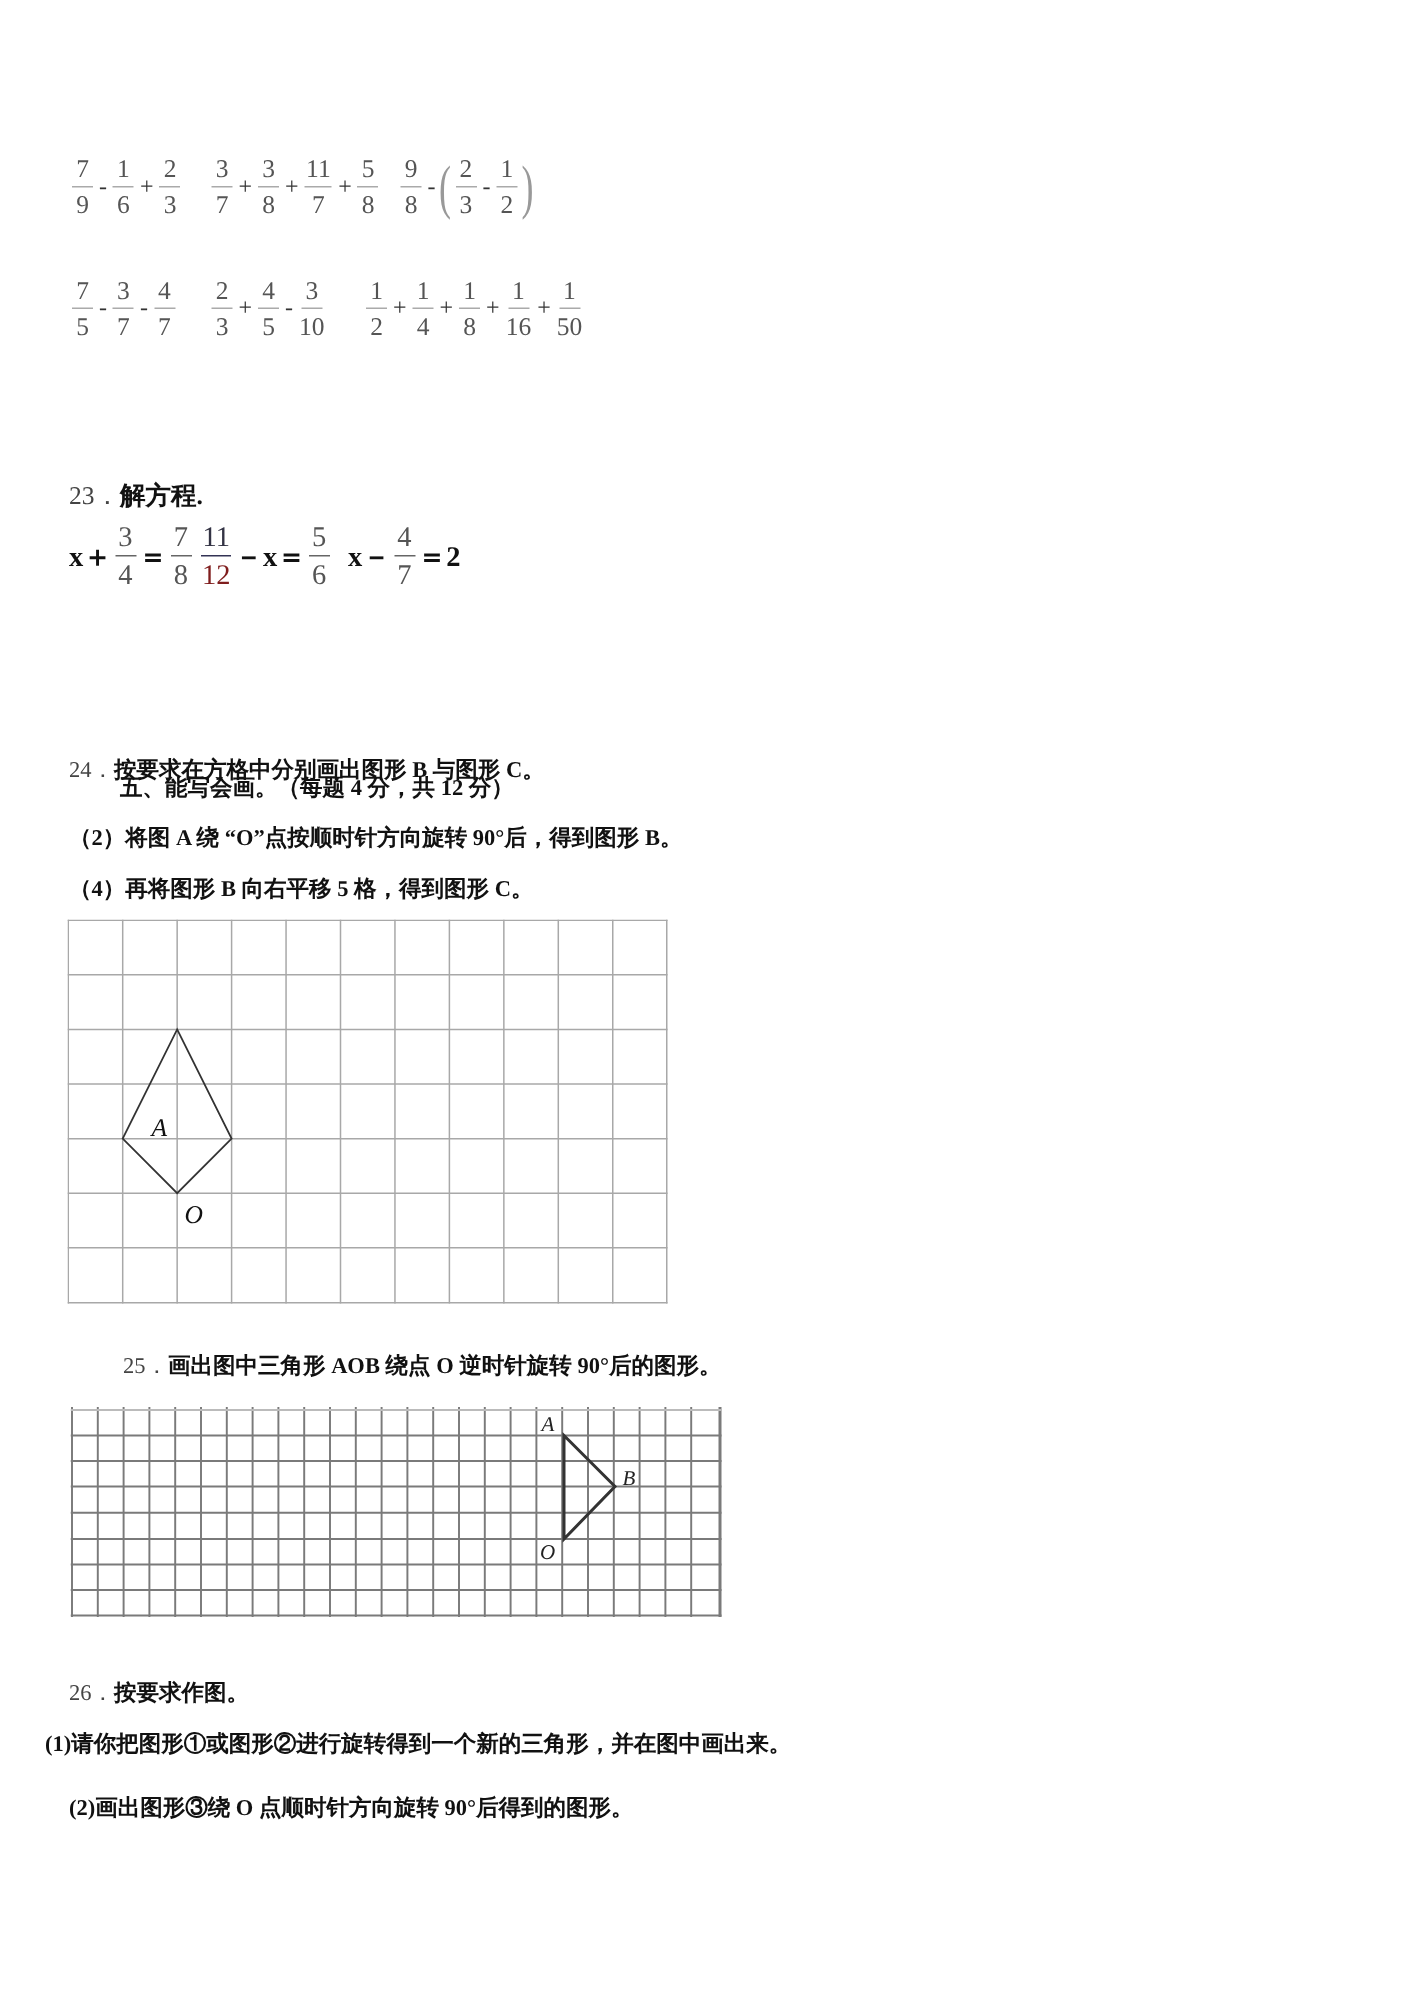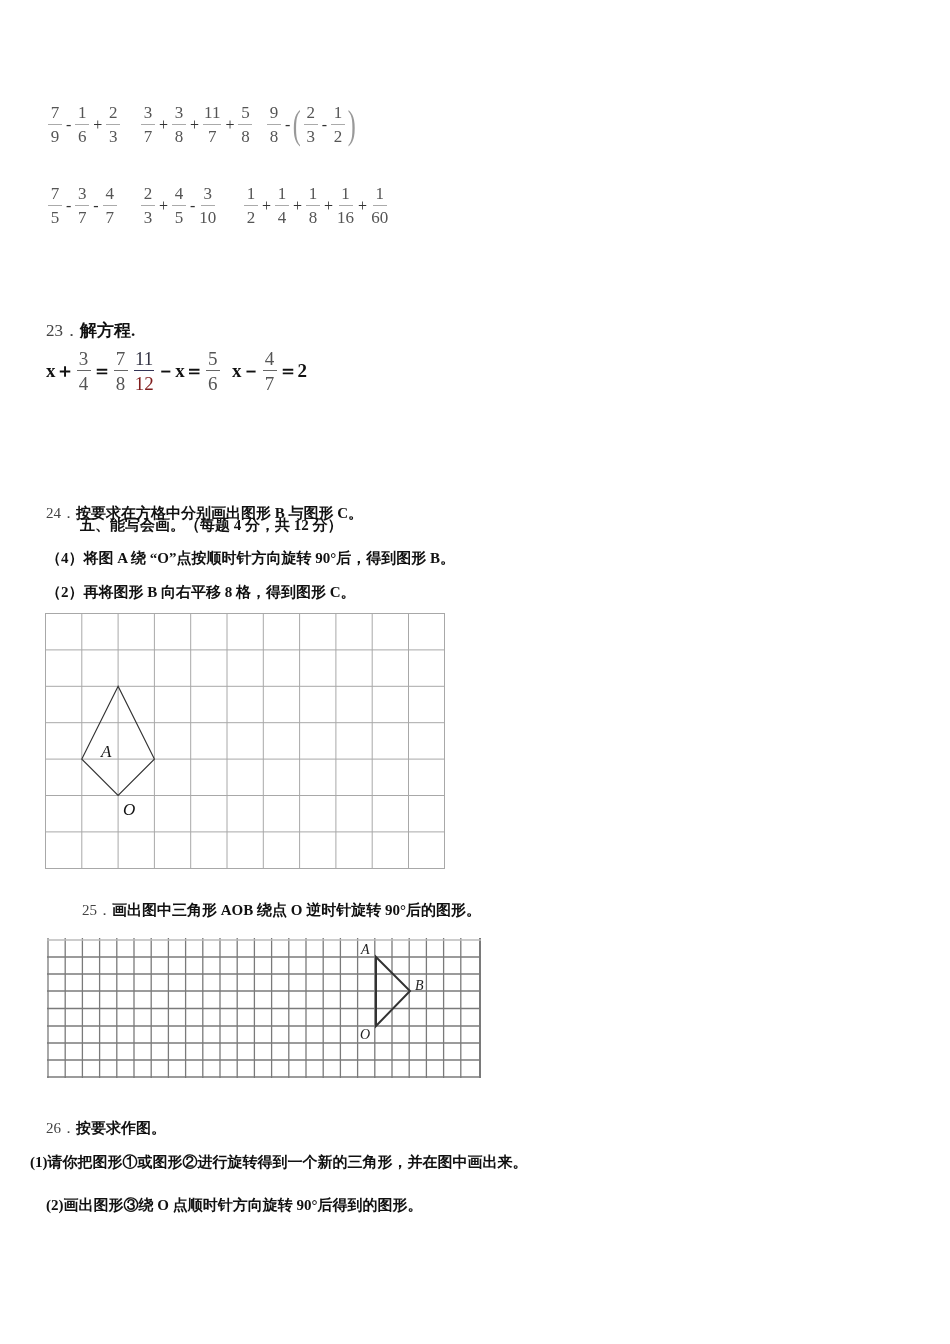--- a/index.html
+++ b/index.html
@@ -135,21 +135,21 @@
       <span class="den">8</span>
     </span>
   <span class="op">+</span>
   <span class="frac">
       <span class="num">1</span>
       <span class="den">16</span>
     </span>
   <span class="op">+</span>
   <span class="frac">
       <span class="num">1</span>
-      <span class="den">60</span>
+      <span class="den">50</span>
     </span>
 </div>
 
 <div class="line heading23" style="left:46px; top:319px;">
   <span class="qnum">23．</span><span>解方程.</span>
 </div>
 
 <div class="eq" style="left:46px; top:349px;">
   <span>x＋</span>
   <span class="frac">
@@ -182,22 +182,22 @@
       <span class="den">7</span>
     </span>
   <span>＝2</span>
 </div>
 
 <div class="line" style="left:46px; top:516px;margin-left:34px;">五、能写会画。（每题 4 分，共 12 分）</div>
 
 <div class="line" style="left:46px; top:504px;">
   <span class="qnum">24．</span><span>按要求在方格中分别画出图形 B 与图形 C。</span>
 </div>
-<div class="line" style="left:46px; top:549px;">（4）将图 A 绕 “O”点按顺时针方向旋转 90°后，得到图形 B。</div>
-<div class="line" style="left:46px; top:583px;">（2）再将图形 B 向右平移 8 格，得到图形 C。</div>
+<div class="line" style="left:46px; top:549px;">（2）将图 A 绕 “O”点按顺时针方向旋转 90°后，得到图形 B。</div>
+<div class="line" style="left:46px; top:583px;">（4）再将图形 B 向右平移 5 格，得到图形 C。</div>
 
 <svg class="abs" style="left:45px; top:613px;" width="401" height="257" viewBox="0 0 401 257">
   <g stroke="#a8a8a8" stroke-width="1" fill="none">
     <line x1="0.5" y1="0" x2="0.5" y2="256"></line>
     <line x1="36.8" y1="0" x2="36.8" y2="256"></line>
     <line x1="73.1" y1="0" x2="73.1" y2="256"></line>
     <line x1="109.4" y1="0" x2="109.4" y2="256"></line>
     <line x1="145.7" y1="0" x2="145.7" y2="256"></line>
     <line x1="182" y1="0" x2="182" y2="256"></line>
     <line x1="218.3" y1="0" x2="218.3" y2="256"></line>

